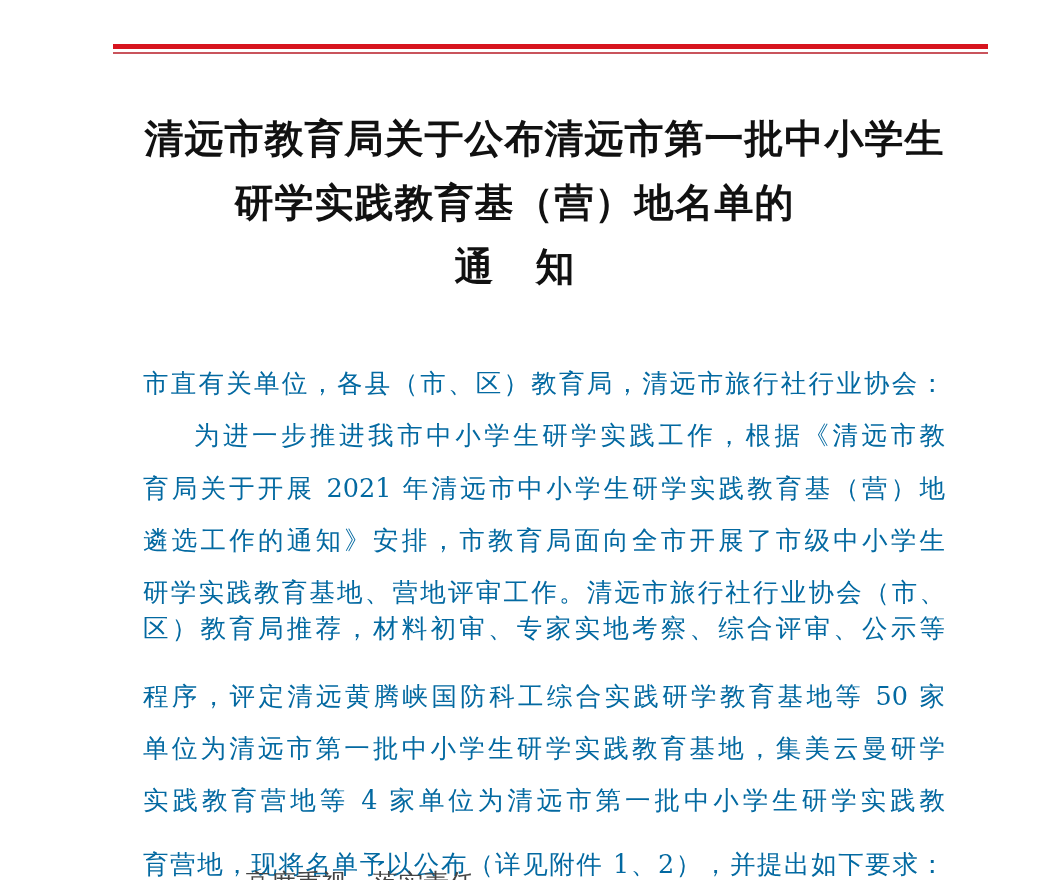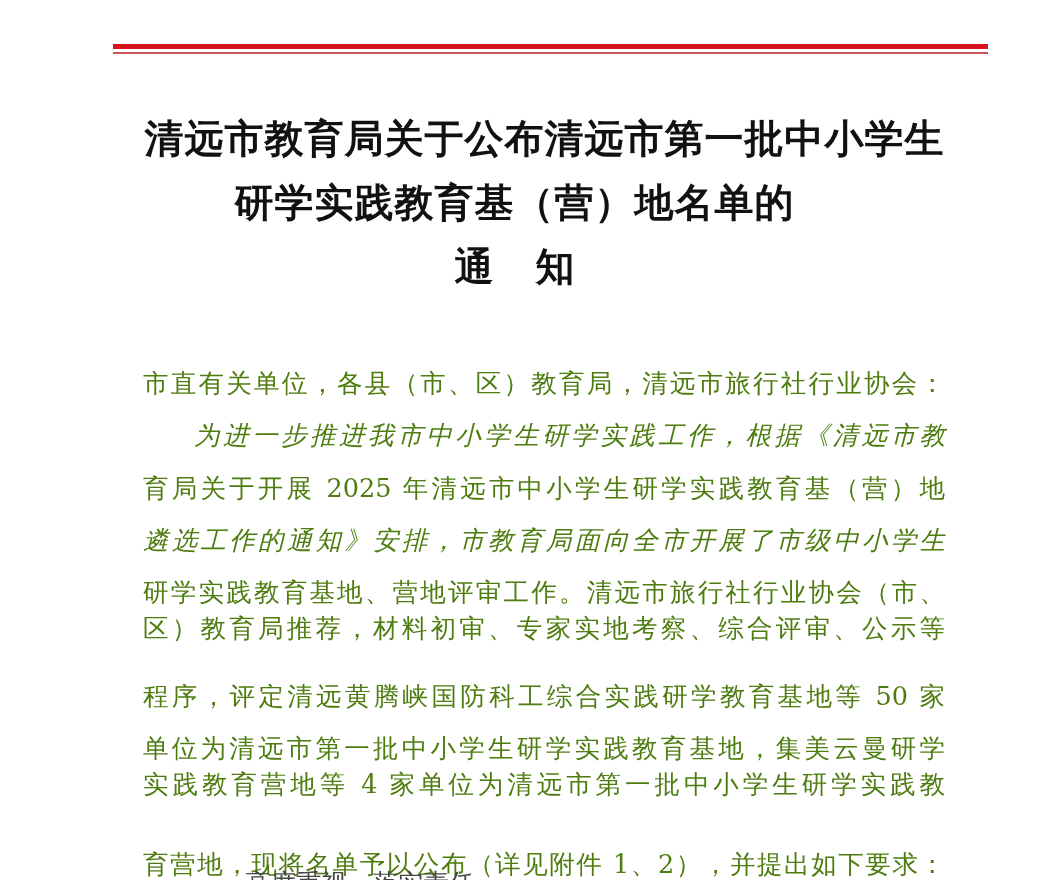--- a/index.html
+++ b/index.html
@@ -46,29 +46,29 @@
     .title-l3 { top: 240px; left: -16px; letter-spacing: 0; }
     .title-l3 .gap { display: inline-block; width: 42px; }
 
     .body-text {
       position: absolute;
       left: 143px;
       width: 802px;
       font-size: 25.5px;
       line-height: 1;
       white-space: nowrap;
-      color: #4d7c0f;
+      color: #0369a1;
     }
     .justify {
       display: block;
       width: 802px;
       text-align: justify;
       text-align-last: justify;
     }
-    .indent { padding-left: 51px; width: 751px; font-style: italic; }
+    .indent { padding-left: 51px; width: 751px; }
     .clip-line {
       position: absolute;
       left: 143px;
       top: 866px;
       height: 14px;
       overflow: hidden;
       width: 802px;
     }
     .clip-line span {
       display: block;
@@ -90,38 +90,38 @@
 </div>
 
 <div class="body-text" style="top:371px;">
   <span class="justify">市直有关单位，各县（市、区）教育局，清远市旅行社行业协会：</span>
 </div>
 
 <div class="body-text" style="top:423px;">
   <span class="justify indent">为进一步推进我市中小学生研学实践工作，根据《清远市教</span>
 </div>
 <div class="body-text" style="top:476px;">
-  <span class="justify">育局关于开展 2025 年清远市中小学生研学实践教育基（营）地</span>
+  <span class="justify">育局关于开展 2021 年清远市中小学生研学实践教育基（营）地</span>
 </div>
-<div class="body-text" style="top:528px;font-style:italic;">
+<div class="body-text" style="top:528px;">
   <span class="justify">遴选工作的通知》安排，市教育局面向全市开展了市级中小学生</span>
 </div>
 <div class="body-text" style="top:580px;">
   <span class="justify">研学实践教育基地、营地评审工作。清远市旅行社行业协会（市、</span>
 </div>
 <div class="body-text" style="top:616px;">
   <span class="justify">区）教育局推荐，材料初审、专家实地考察、综合评审、公示等</span>
 </div>
 <div class="body-text" style="top:684px;">
   <span class="justify">程序，评定清远黄腾峡国防科工综合实践研学教育基地等 50 家</span>
 </div>
 <div class="body-text" style="top:736px;">
   <span class="justify">单位为清远市第一批中小学生研学实践教育基地，集美云曼研学</span>
 </div>
-<div class="body-text" style="top:772px;">
+<div class="body-text" style="top:788px;">
   <span class="justify">实践教育营地等 4 家单位为清远市第一批中小学生研学实践教</span>
 </div>
 <div class="body-text" style="top:852px;">
   <span class="justify">育营地，现将名单予以公布（详见附件 1、2），并提出如下要求：</span>
 </div>
 
 <div class="clip-line">
   <span>一、高度重视，落实责任</span>
 </div>
 

